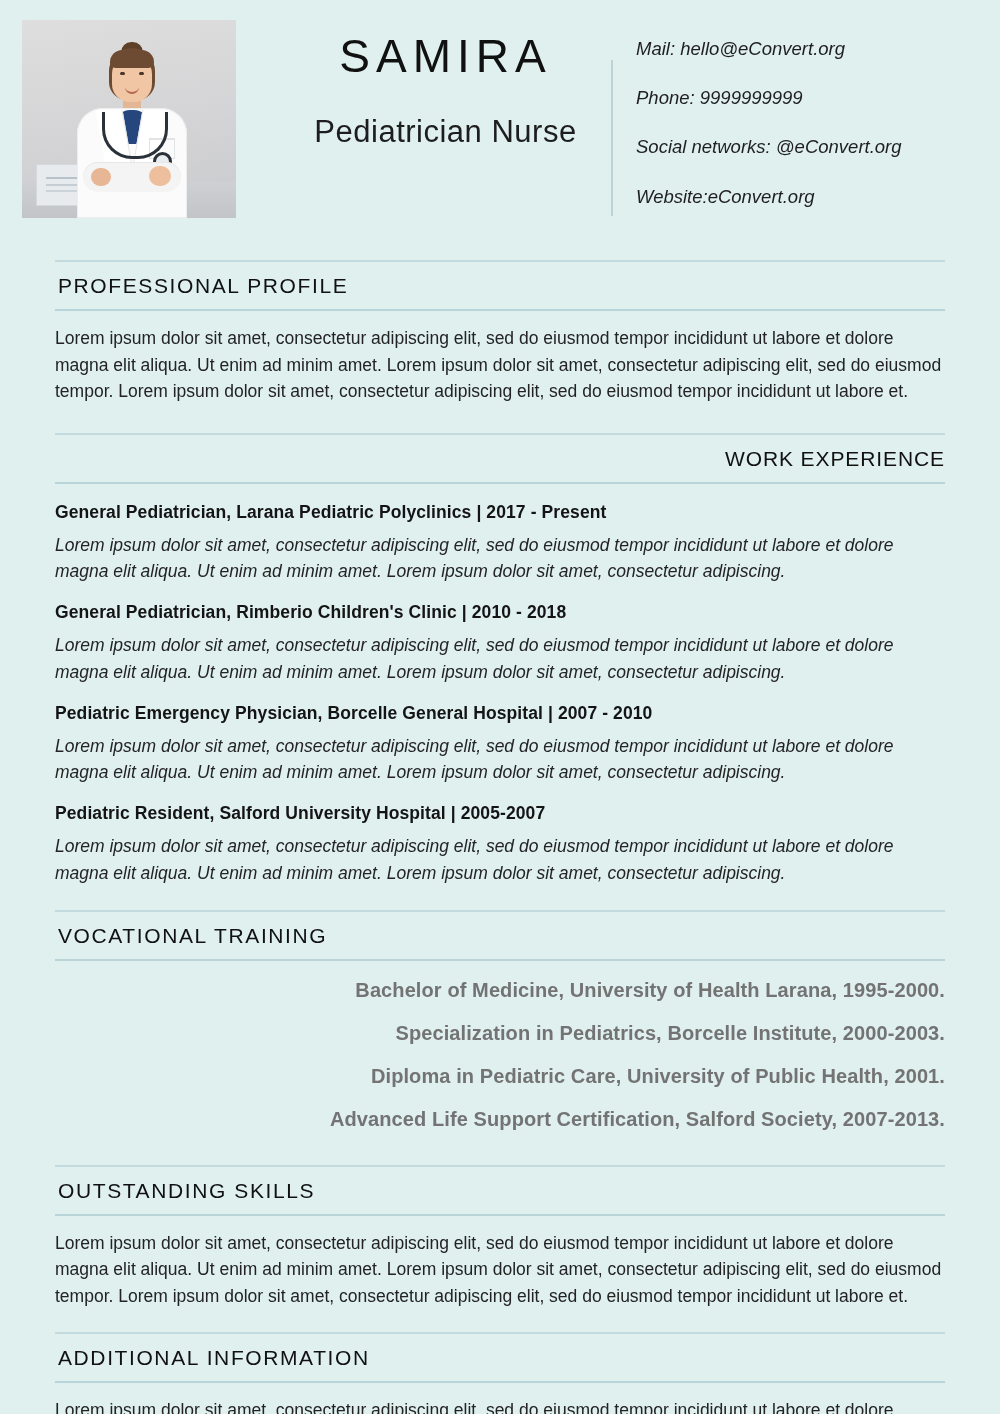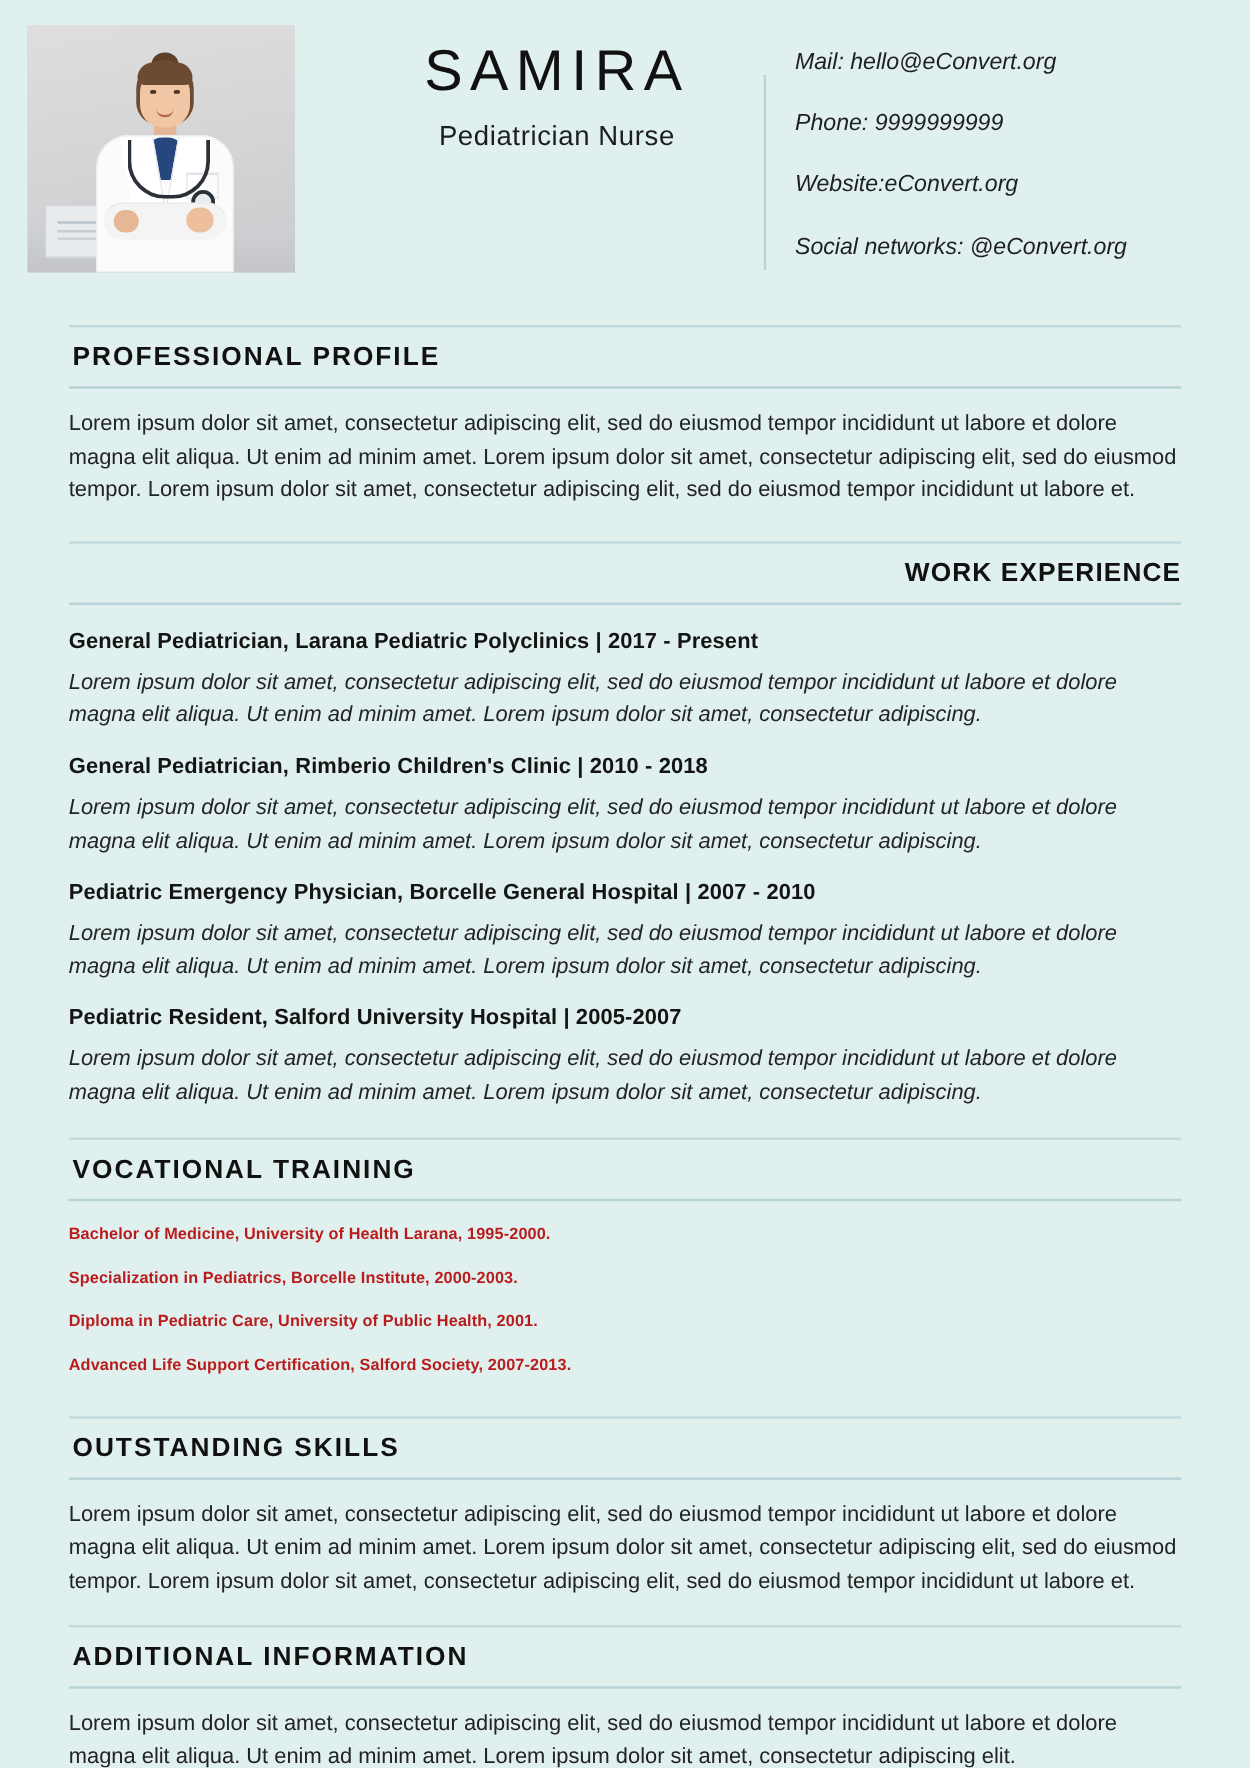--- a/index.html
+++ b/index.html
@@ -222,24 +222,24 @@
   }
   .last-name {
     font-size: 60px;
     font-weight: 700;
     letter-spacing: 3px;
     line-height: 1.05;
     margin-top: 2px;
     color: #050505;
   }
   .job-title {
-    font-size: 22px;
+    font-size: 31px;
     font-weight: 400;
     letter-spacing: 0.5px;
-    margin-top: 16px;
+    margin-top: 34px;
     color: #1d1d1d;
   }
 
   .header-divider {
     position: absolute;
     left: 611px;
     top: 60px;
     width: 2px;
     height: 156px;
     background: #bcd3d8;
@@ -269,21 +269,21 @@
 
   .rule {
     height: 2px;
     background: #b9d4d8;
     width: 100%;
   }
   .rule.thin { background: #c3dade; height: 2px; }
 
   .section-title {
     font-size: 21px;
-    font-weight: 700;
+    font-weight: 400;
     letter-spacing: 1.6px;
     color: #111111;
     padding: 12px 0 11px 3px;
   }
   .section-title.tight { letter-spacing: 0.9px; text-align: right; }
 
   .body-text {
     font-size: 17.5px;
     line-height: 1.52;
     color: #232323;
@@ -298,24 +298,25 @@
   }
   .entry-desc {
     font-size: 17.5px;
     font-style: italic;
     line-height: 1.5;
     color: #242424;
     margin-top: 9px;
   }
 
   .training-item {
-    font-size: 13px;
+    font-size: 20px;
     font-weight: 700;
-    color: #b91c1c;
+    color: #737373;
     letter-spacing: 0.1px;
+    text-align: right;
   }
   .gap-18 { height: 18px; }
   .gap-20 { height: 20px; }
   .gap-22 { height: 22px; }
   .gap-24 { height: 24px; }
   .gap-28 { height: 28px; }
   .gap-34 { height: 34px; }
 </style>
 </head>
 <body>
@@ -353,22 +354,22 @@
     <div class="name-block">
       <div class="first-name">SAMIRA</div>
       <div class="job-title">Pediatrician Nurse</div>
     </div>
 
     <div class="header-divider"></div>
 
     <div class="contact-block">
       <div class="contact-line">Mail: hello@eConvert.org</div>
       <div class="contact-line">Phone: 9999999999</div>
+      <div class="contact-line">Social networks: @eConvert.org</div>
       <div class="contact-line">Website:eConvert.org</div>
-      <div class="contact-line">Social networks: @eConvert.org</div>
     </div>
   </div>
 
   <div class="content">
 
     <div class="section">
       <div class="rule thin"></div>
       <div class="section-title">PROFESSIONAL PROFILE</div>
       <div class="rule"></div>
       <div class="body-text">Lorem ipsum dolor sit amet, consectetur adipiscing elit, sed do eiusmod tempor incididunt ut labore et dolore magna elit aliqua. Ut enim ad minim amet. Lorem ipsum dolor sit amet, consectetur adipiscing elit, sed do eiusmod tempor. Lorem ipsum dolor sit amet, consectetur adipiscing elit, sed do eiusmod tempor incididunt ut labore et.</div>

